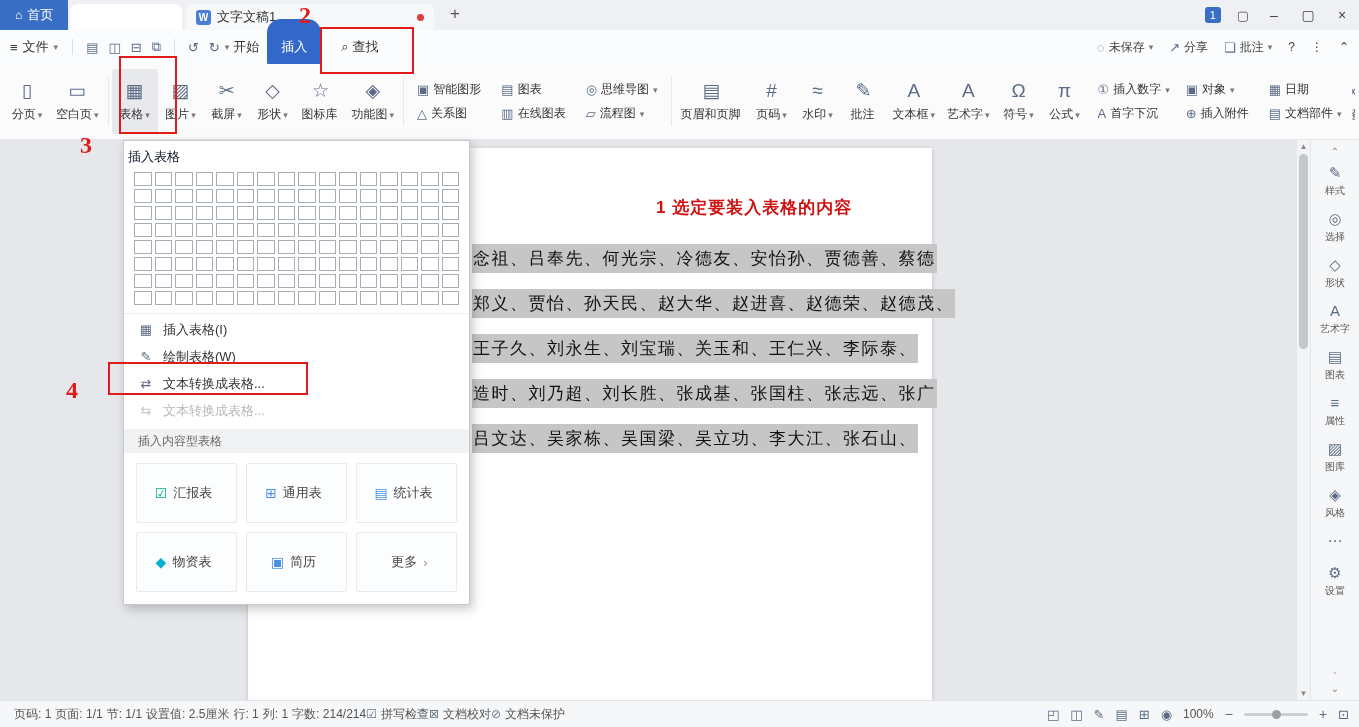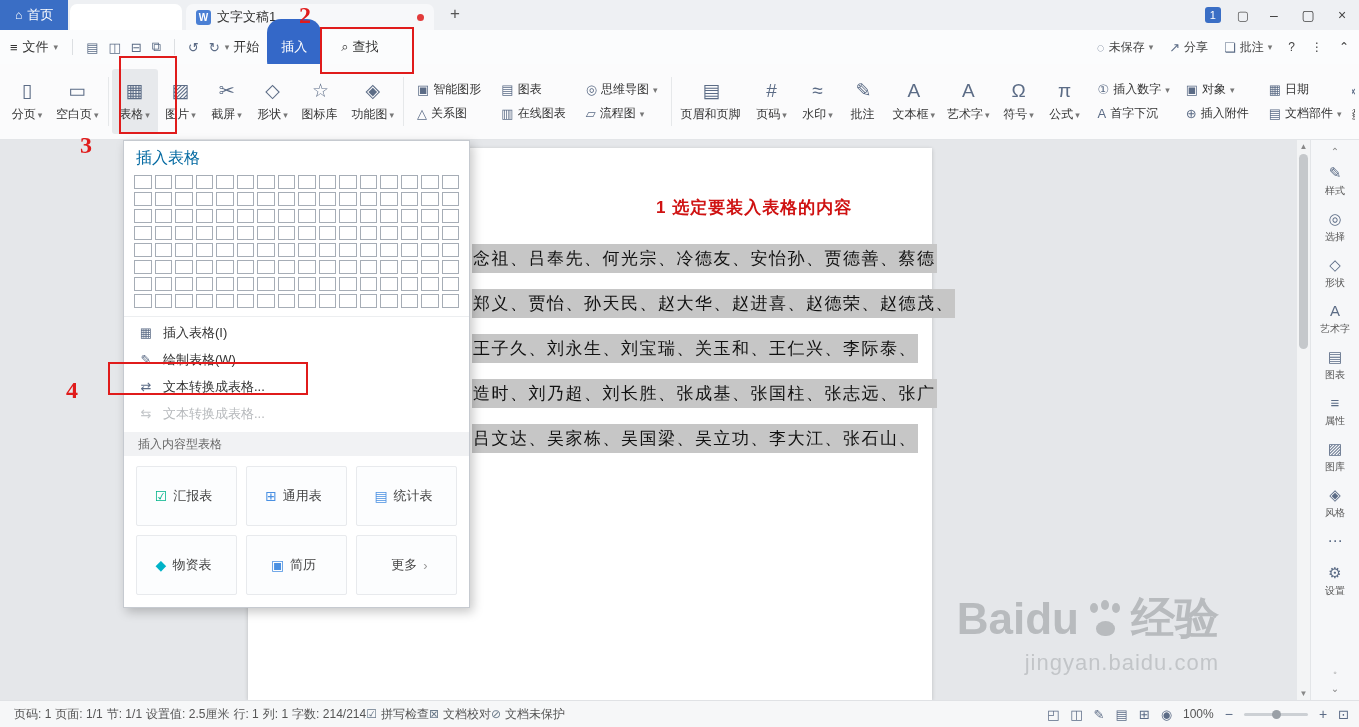--- a/index.html
+++ b/index.html
@@ -84,21 +84,21 @@
 .st-item .ic{font-size:12px;color:#6a7a8a}
 .st-right{margin-left:auto;display:flex;align-items:center;gap:11px}
 .st-right .vic{font-size:13px;color:#5c6c86;cursor:pointer}
 .zoom-btn{font-size:14px;color:#5c6c86;cursor:pointer}
 .zoom-slider{width:64px;height:3px;background:#ccd0d4;border-radius:2px;position:relative;cursor:pointer}
 .zoom-knob{position:absolute;left:28px;top:-3px;width:9px;height:9px;background:#9aa0a6;border-radius:50%}
 .zoom-val{white-space:nowrap}
 
 
 .dropdown{position:absolute;left:123px;top:140px;width:347px;background:#fff;border:1px solid #c6cad0;box-shadow:3px 4px 10px rgba(0,0,0,.22);z-index:50;padding-bottom:8px}
-.dd-title{font-size:16px;color:#0369a1;padding:7px 12px 4px}
+.dd-title{font-size:13px;color:#0f172a;padding:7px 4px 4px}
 .dd-grid{display:grid;grid-template-columns:repeat(16,1fr);gap:3px;padding:2px 10px 8px}
 .grid-cell{height:14px;border:1px solid #a6adb6;background:#fff;cursor:pointer}
 .dd-menu{padding:2px 0;border-top:1px solid #eceef0}
 .dd-item{height:27px;display:flex;align-items:center;gap:9px;padding:0 14px;font-size:13px;color:#333;cursor:pointer}
 .dd-item .ic{font-size:13px;color:#5c6c86;width:16px;text-align:center}
 .dd-menu div.dd-item:nth-of-type(4){color:#b6b9bc}
 .dd-menu div.dd-item:nth-of-type(4) .ic{color:#c3c6c9}
 .dd-section{height:24px;background:#f1f2f4;display:flex;align-items:center;padding:0 14px;font-size:12px;color:#666;margin-top:3px}
 .dd-cards{display:grid;grid-template-columns:repeat(3,1fr);gap:9px;padding:10px 12px 4px}
 .dd-card{height:60px;border:1px solid #e8eaed;background:#fcfdfe;display:flex;align-items:center;justify-content:center;gap:6px;font-size:13px;color:#444;border-radius:2px;cursor:pointer}
@@ -433,28 +433,20 @@
 
             <div class="doc-line">
               <span class="hl">造时、刘乃超、刘长胜、张成基、张国柱、张志远、张广</span>
             </div>
 
             <div class="doc-line">
               <span class="hl">吕文达、吴家栋、吴国梁、吴立功、李大江、张石山、</span>
             </div>
           </div>
       </div>
-      <div class="watermark">
-        <div class="wm-row">
-          <span>Baidu</span>
-          <span class="paw"></span>
-          <span>经验</span>
-        </div>
-        <div class="wm-url">jingyan.baidu.com</div>
-      </div>
     </div>
     <div class="scrollbar">
       <div class="sb-arrow up">▲</div>
       <div class="sb-thumb"></div>
       <div class="sb-arrow down">▼</div>
     </div>
     <div class="sidebar">
       <div class="sb-chevron">⌃</div>
       <div>
 

